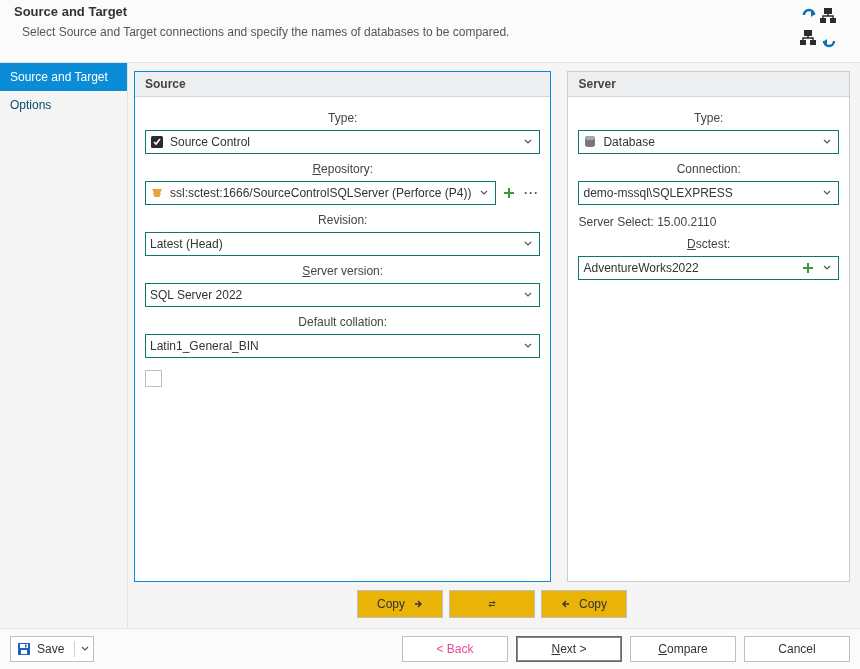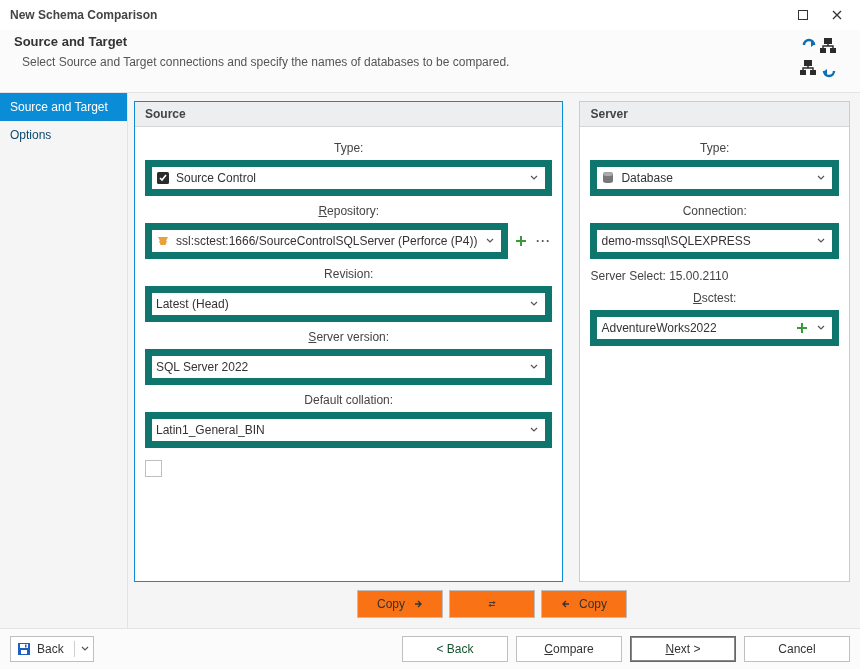--- a/index.html
+++ b/index.html
@@ -130,21 +130,21 @@
     color: #444;
     margin-top: 6px;
     margin-bottom: 3px;
     text-align: center;
   }
   .flabel .ul { text-decoration: underline; }
   .control {
     display: flex;
     align-items: center;
     height: 22px;
-    border: 7px solid #0f766e;
+    border: 1px solid #0f766e;
     background: #fff;
     padding: 0 4px;
     gap: 6px;
   }
   .control .ctext {
     flex: 1;
     white-space: nowrap;
     overflow: hidden;
     text-overflow: ellipsis;
     color: #333;
@@ -200,21 +200,21 @@
   
   .copyrow {
     display: flex;
     justify-content: center;
     gap: 6px;
   }
   .mbtn {
     height: 26px;
     min-width: 60px;
     border: 1px solid #bfbfbf;
-    background: #f97316;
+    background: #eab308;
     display: flex;
     align-items: center;
     justify-content: center;
     gap: 8px;
     padding: 0 12px;
     color: #333;
   }
   .mbtn svg { width: 10px; height: 10px; }
 
   
@@ -249,46 +249,32 @@
     height: 24px;
     min-width: 80px;
     border: 1px solid #bfbfbf;
     background: #fff;
     display: flex;
     align-items: center;
     justify-content: center;
     padding: 0 12px;
     color: #333;
   }
-  .fbtn.disabled { color: #14532d; }
+  .fbtn.disabled { color: #ec4899; }
   .fbtn.defaultbtn { border: 1px solid #666; box-shadow: 0 0 0 1px #888 inset; }
   .fbtn .ul { text-decoration: underline; }
 
   .src-icon { width:14px; height:14px; display:block; }
   .db-icon  { width:14px; height:14px; display:block; }
 </style>
 </head>
 <body>
 
 <div class="window">
 
-  <div class="titlebar">
-    <span>New Schema Comparison</span>
-    <span class="spacer"></span>
-    <span class="winbtn">
-      <svg viewBox="0 0 10 10">
-          <rect x="0.5" y="0.5" width="9" height="9" fill="none" stroke="#333" stroke-width="1"></rect>
-        </svg>
-    </span>
-    <span class="winbtn">
-      <svg viewBox="0 0 10 10">
-          <path d="M1 1 L9 9 M9 1 L1 9" stroke="#333" stroke-width="1.3"></path>
-        </svg>
-    </span>
-  </div>
 
   <div class="header">
     <div class="headtext">
       <div class="subtitle">Source and Target</div>
       <div class="desc">Select Source and Target connections and specify the names of databases to be compared.</div>
     </div>
     <div class="headicon">
       <svg viewBox="0 0 46 44">
 
         <path d="M8 9 a5 5 0 0 1 10 0" fill="none" stroke="#0b6fb5" stroke-width="2.4"></path>
@@ -481,34 +467,34 @@
   <div class="footer">
     <div class="savebtn">
       <span class="sicon">
         <svg viewBox="0 0 14 14">
             <rect x="1" y="1" width="12" height="12" fill="#1f5fbf"></rect>
             <rect x="3" y="2" width="8" height="4" fill="#fff"></rect>
             <rect x="4" y="8" width="6" height="4" fill="#fff"></rect>
             <rect x="8" y="2.5" width="1.5" height="3" fill="#1f5fbf"></rect>
           </svg>
       </span>
-      <span>Back</span>
+      <span>Save</span>
       <span class="divider"></span>
       <span class="caret"><svg viewBox="0 0 8 8">
             <path d="M1 2 l3 3 l3 -3" fill="none" stroke="#555" stroke-width="1.2"></path>
           </svg></span>
     </div>
     <span class="spacer"></span>
     <div class="fbtn disabled">
       <span>&lt; Back</span>
     </div>
+    <div class="fbtn defaultbtn">
+      <span><span class="ul">N</span><span>ext &gt;</span></span>
+    </div>
     <div class="fbtn">
       <span><span class="ul">C</span><span>ompare</span></span>
     </div>
-    <div class="fbtn defaultbtn">
-      <span><span class="ul">N</span><span>ext &gt;</span></span>
-    </div>
     <div class="fbtn">
       <span>Cancel</span>
     </div>
   </div>
 
 </div>
 
 </body></html>

